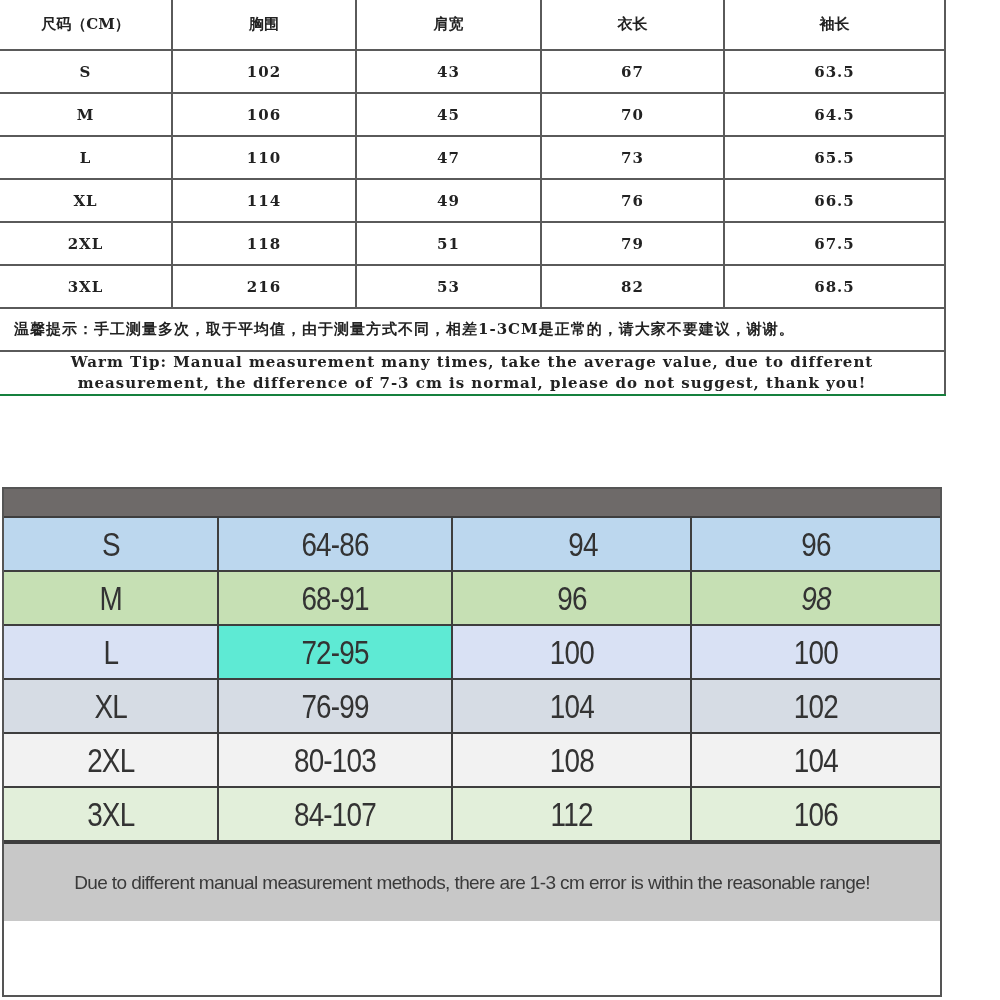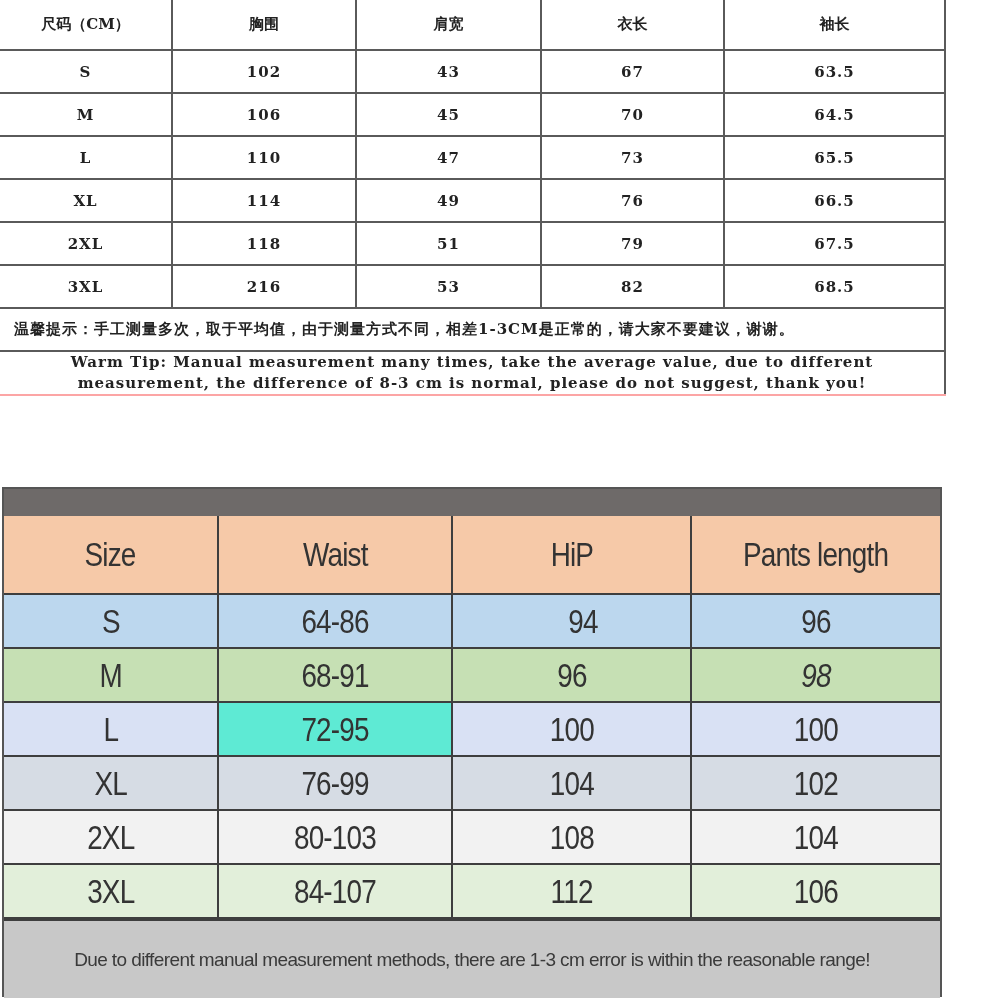--- a/index.html
+++ b/index.html
@@ -18,21 +18,21 @@
   .top-table tr:first-child th { border-top: none; }
   .top-table th:first-child, .top-table td:first-child { border-left: none; }
   .tip-cn {
     height: 88px; color: #e41b1b; font-family: "DejaVu Sans", sans-serif; font-weight: bold;
     font-size: 15.5px; text-align: left !important; padding-left: 14px; letter-spacing: 0.5px;
   }
   .tip-en {
     height: 89px; color: #e41b1b; font-family: "Liberation Mono", monospace; font-weight: bold;
     font-size: 15.5px; line-height: 21px; text-align: center; padding: 0 20px;
   }
-  .top-table tr.last td { border-bottom: 2px solid #fca5a5; }
+  .top-table tr.last td { border-bottom: 2px solid #15803d; }
 
   
   .bot-wrap { position: absolute; left: 2px; top: 487px; width: 940px; height: 510px;
     border: 2px solid #555; background: #fff; }
   .bot-band { height: 27px; background: #6e6a69; }
   .bot-table { border-collapse: collapse; width: 936px; table-layout: fixed; }
   .bot-table th, .bot-table td {
     border: 2px solid #3e3e3e; text-align: center; vertical-align: middle;
     font-family: "Liberation Sans", sans-serif; font-weight: normal; color: #333;
     letter-spacing: -1px;
@@ -110,43 +110,37 @@
       <td>53</td>
       <td>82</td>
       <td>68.5</td>
     </tr>
     <tr>
       <td colspan="5" class="tip-cn">温馨提示：手工测量多次，取于平均值，由于测量方式不同，相差1-3CM是正常的，请大家不要建议，谢谢。</td>
     </tr>
     <tr class="last">
       <td colspan="5" class="tip-en">
         <div>Warm Tip: Manual measurement many times, take the average value, due to different</div>
-        <div>measurement, the difference of 8-3 cm is normal, please do not suggest, thank you!</div>
+        <div>measurement, the difference of 7-3 cm is normal, please do not suggest, thank you!</div>
       </td>
     </tr>
   </tbody>
     </table>
 </div>
 
 <div class="bot-wrap">
   <div class="bot-band"></div>
   <table class="bot-table">
     <colgroup>
       <col style="width:214px">
         <col style="width:234px">
         <col style="width:239px">
         <col style="width:249px">
     </colgroup>
     <tbody>
-        <tr>
-      <th><span class="narrow">Size</span></th>
-      <th><span class="narrow">Waist</span></th>
-      <th><span class="narrow">HiP</span></th>
-      <th><span class="narrow">Pants length</span></th>
-    </tr>
     <tr class="brow">
       <td style="background: rgb(188, 215, 238);"><span class="narrow">S</span></td>
       <td style="background: rgb(188, 215, 238);"><span class="narrow">64-86</span></td>
       <td style="background: rgb(188, 215, 238); padding-left: 22px;"><span class="narrow">94</span></td>
       <td style="background: rgb(188, 215, 238);"><span class="narrow">96</span></td>
     </tr>
     <tr class="brow">
       <td style="background: rgb(198, 224, 180);"><span class="narrow">M</span></td>
       <td style="background: rgb(198, 224, 180);"><span class="narrow">68-91</span></td>
       <td style="background: rgb(198, 224, 180);"><span class="narrow">96</span></td>

